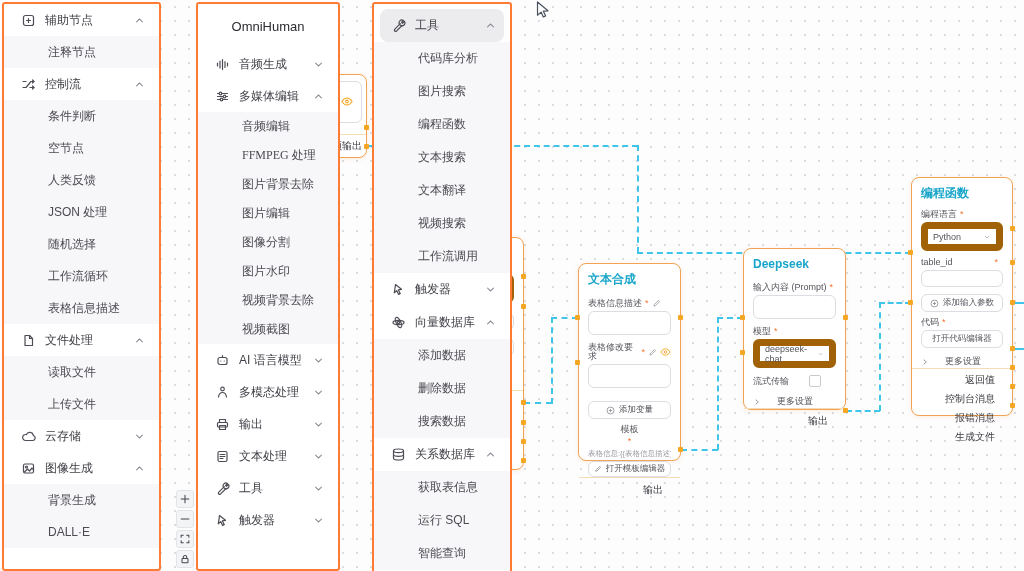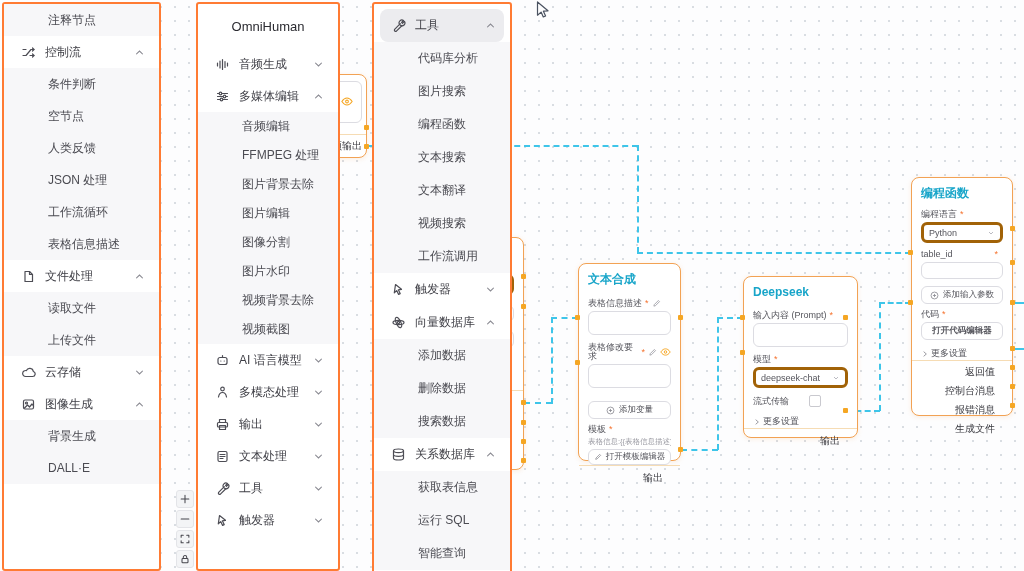--- a/index.html
+++ b/index.html
@@ -16,37 +16,37 @@
     display:flex;align-items:center;padding:0 7px;gap:5px;background:#fff;}
   .searchwrap input{border:none;outline:none;width:100%;font-size:10px;color:#555;background:transparent;font-family:inherit;}
   .searchwrap input::placeholder{color:#b9b9c0;}
   .ptitle{height:44px;display:flex;align-items:center;justify-content:center;font-size:13px;color:#2b2b31;}
   .srow{display:flex;align-items:center;height:32px;padding:0 14px 0 17px;cursor:pointer;color:#3f3f46;font-size:12px;box-sizing:border-box;}
   .p3 .srow{height:33px;}
   .srow .icn{width:15px;height:15px;margin-right:9px;display:flex;align-items:center;flex:none;}
   .srow .lb{flex:1;white-space:nowrap;overflow:hidden;}
   .srow .chev{width:11px;height:11px;display:flex;flex:none;}
   .srow.sub{padding-left:44px;background:#f7f7f9;color:#4b4b52;}
-  .p2 .srow.sub{height:29px;}
+  .p2 .srow.sub{height:29px;font-family:Liberation Serif, serif;}
   .srow.sel{background:#ececef;border-radius:8px;margin:0 6px;padding:0 8px 0 11px;}
   
   #zoombar{position:absolute;left:176px;top:490px;width:18px;z-index:11;display:flex;flex-direction:column;gap:2px;}
   .zbtn{width:18px;height:18px;background:#f3f4f6;border:1px solid #e3e4e8;border-radius:3px;display:flex;align-items:center;justify-content:center;cursor:pointer;box-sizing:border-box;}
   
   .node{position:absolute;background:#fff;border:1px solid #f2a254;border-radius:8px;z-index:5;
     box-shadow:0 1px 5px rgba(237,160,85,.18);display:flex;flex-direction:column;padding:8px 9px 0;box-sizing:border-box;}
   .node.behind{z-index:3;}
   .ntitle{font-size:12px;font-weight:bold;color:#18a5c9;line-height:14px;flex:none;}
   .nlbl{font-size:9px;color:#55555c;display:flex;align-items:center;gap:3px;line-height:9px;flex:none;}
   .req{color:#f5722d;}
   .nta{border:1px solid #dcdce2;border-radius:6px;height:22px;margin-top:3px;background:#fff;flex:none;}
-  .nsel{border:3px solid #a16207;border-radius:6px;height:15px;margin-top:3px;display:flex;align-items:center;justify-content:space-between;padding:0 5px;font-size:9px;color:#55555c;flex:none;}
+  .nsel{border:7px solid #a16207;border-radius:6px;height:15px;margin-top:3px;display:flex;align-items:center;justify-content:space-between;padding:0 5px;font-size:9px;color:#55555c;flex:none;}
   .ninput{border:1px solid #dcdce2;border-radius:6px;height:15px;margin-top:3px;flex:none;background:#fff;}
   .nbtn{border:1px solid #dcdce2;border-radius:6px;height:16px;display:flex;align-items:center;justify-content:center;gap:4px;font-size:8.5px;color:#55555c;cursor:pointer;flex:none;background:#fff;}
-  .nmore{font-size:9px;color:#55555c;display:flex;align-items:center;gap:2px;flex:none;}
+  .nmore{font-size:9px;color:#55555c;display:flex;align-items:center;gap:16px;flex:none;}
   .ncb{width:10px;height:10px;border:1px solid #c9c9cf;border-radius:2px;flex:none;}
   .tmpl{font-size:7.5px;color:#9a9aa2;white-space:nowrap;overflow:hidden;line-height:9px;flex:none;}
   .nouts{border-top:1px solid #f6dcb4;margin:auto -9px 0;padding:1px 17px;flex:none;}
   .nout{height:20px;display:flex;align-items:center;justify-content:flex-end;font-size:10px;color:#3a3a40;font-weight:500;}
   .nout.sm{height:19px;}
   
   .cx{position:absolute;z-index:2;}
   .cx.h{border-top:2px dashed #3ec5e9;height:0;}
   .cx.v{border-left:2px dashed #3ec5e9;width:0;}
   .hdl{position:absolute;width:5px;height:5px;background:#f5a623;border-radius:1px;z-index:6;cursor:crosshair;}
@@ -132,37 +132,37 @@
         </span>
     </div>
     <div class="nta"></div>
     <div class="nbtn" style="margin-top:13px;">
       <svg width="9" height="9" viewBox="0 0 12 12" fill="none" stroke="#8a8a92" stroke-width="1.1">
           <circle cx="6" cy="6" r="4.6"></circle>
           <path d="M6 3.9v4.2M3.9 6h4.2"></path>
         </svg>
       <span>添加变量</span>
     </div>
-    <div class="nlbl" style="margin-top:6px;">
+    <div class="nlbl" style="margin-top:6px;flex-direction:column;">
       <span>模板</span>
         <span class="req">*</span>
     </div>
     <div class="tmpl" style="margin-top:3px;">表格信息:{{表格信息描述}} 表格修改要求:{{…</div>
     <div class="nbtn" style="margin-top:3px;height:14px;">
       <svg width="8" height="8" viewBox="0 0 12 12" fill="none" stroke="#8a8a92" stroke-width="1.1">
           <path d="M8.5 2l1.5 1.5-5.5 5.5-2 .5.5-2z"></path>
         </svg>
       <span>打开模板编辑器</span>
     </div>
     <div class="nouts">
       <div class="nout" style="height:22px;">输出</div>
     </div>
   </div>
 
-  <div class="node" id="node-deepseek" style="left:743px;top:276px;width:115px;height:162px;">
+  <div class="node" id="node-deepseek" style="left:743px;top:248px;width:103px;height:162px;">
     <div class="ntitle">Deepseek</div>
     <div class="nlbl" style="margin-top:12px;">
       <span>输入内容 (Prompt)</span>
         <span class="req">*</span>
     </div>
     <div class="nta"></div>
     <div class="nlbl" style="margin-top:8px;">
       <span>模型</span>
         <span class="req">*</span>
     </div>
@@ -213,21 +213,21 @@
       <svg width="9" height="9" viewBox="0 0 12 12" fill="none" stroke="#8a8a92" stroke-width="1.1">
           <circle cx="6" cy="6" r="4.6"></circle>
           <path d="M6 3.9v4.2M3.9 6h4.2"></path>
         </svg>
       <span>添加输入参数</span>
     </div>
     <div class="nlbl" style="margin-top:6px;">
       <span>代码</span>
         <span class="req">*</span>
     </div>
-    <div class="nbtn" style="margin-top:3px;font-weight:bold;">
+    <div class="nbtn" style="margin-top:3px;">
       <span>打开代码编辑器</span>
     </div>
     <div class="nmore" style="margin-top:7px;">
       <svg width="8" height="8" viewBox="0 0 12 12" fill="none" stroke="#8a8a92" stroke-width="1.3">
           <path d="M4 2.5L8 6l-4 3.5"></path>
         </svg>
       <span>更多设置</span>
     </div>
     <div class="nouts">
       <div class="nout sm">返回值</div>
@@ -258,20 +258,34 @@
   <div class="hdl" style="left:1010px;top:226px;"></div>
   <div class="hdl" style="left:1010px;top:260px;"></div>
   <div class="hdl" style="left:1010px;top:300px;"></div>
   <div class="hdl" style="left:1010px;top:346px;"></div>
   <div class="hdl" style="left:1010px;top:365px;"></div>
   <div class="hdl" style="left:1010px;top:384px;"></div>
   <div class="hdl" style="left:1010px;top:403px;"></div>
 
   <div class="panel p1" id="panel1">
     <div id="p1list">
+        <div class="srow cat">
+          <span class="icn">
+            <svg width="15" height="15" viewBox="0 0 15 15" fill="none" stroke="#4d4d55" stroke-width="1.2" stroke-linecap="round" stroke-linejoin="round">
+              <rect x="2.5" y="2.5" width="10" height="10" rx="2"></rect>
+              <path d="M5.5 7.5h4M7.5 5.5v4"></path>
+            </svg>
+          </span>
+          <span class="lb">辅助节点</span>
+          <span class="chev">
+            <svg width="11" height="11" viewBox="0 0 15 15" fill="none" stroke="#8a8a92" stroke-width="1.4" stroke-linecap="round">
+              <path d="M3.5 9.5l4-4 4 4"></path>
+            </svg>
+          </span>
+        </div>
         <div class="srow sub">
           <span class="lb">注释节点</span>
         </div>
         <div class="srow cat">
           <span class="icn">
             <svg width="15" height="15" viewBox="0 0 15 15" fill="none" stroke="#4d4d55" stroke-width="1.2" stroke-linecap="round" stroke-linejoin="round">
               <path d="M2 10.5h3l5-6h3M2 4.5h3M9 10.5h4"></path>
               <path d="M11.5 3L13 4.5 11.5 6M11.5 9L13 10.5 11.5 12"></path>
             </svg>
           </span>
@@ -286,20 +300,23 @@
           <span class="lb">条件判断</span>
         </div>
         <div class="srow sub">
           <span class="lb">空节点</span>
         </div>
         <div class="srow sub">
           <span class="lb">人类反馈</span>
         </div>
         <div class="srow sub">
           <span class="lb">JSON 处理</span>
+        </div>
+        <div class="srow sub">
+          <span class="lb">随机选择</span>
         </div>
         <div class="srow sub">
           <span class="lb">工作流循环</span>
         </div>
         <div class="srow sub">
           <span class="lb">表格信息描述</span>
         </div>
         <div class="srow cat">
           <span class="icn">
             <svg width="15" height="15" viewBox="0 0 15 15" fill="none" stroke="#4d4d55" stroke-width="1.2" stroke-linecap="round" stroke-linejoin="round">

